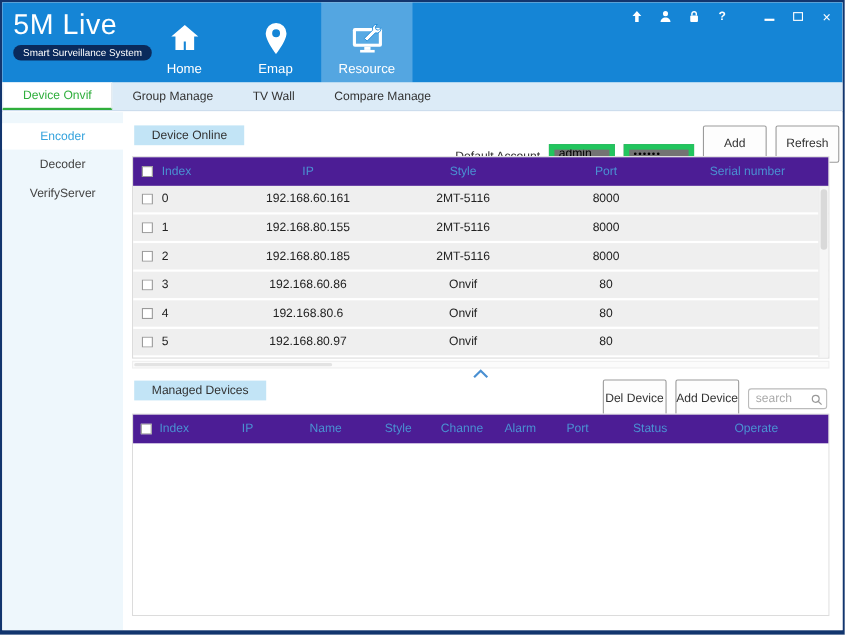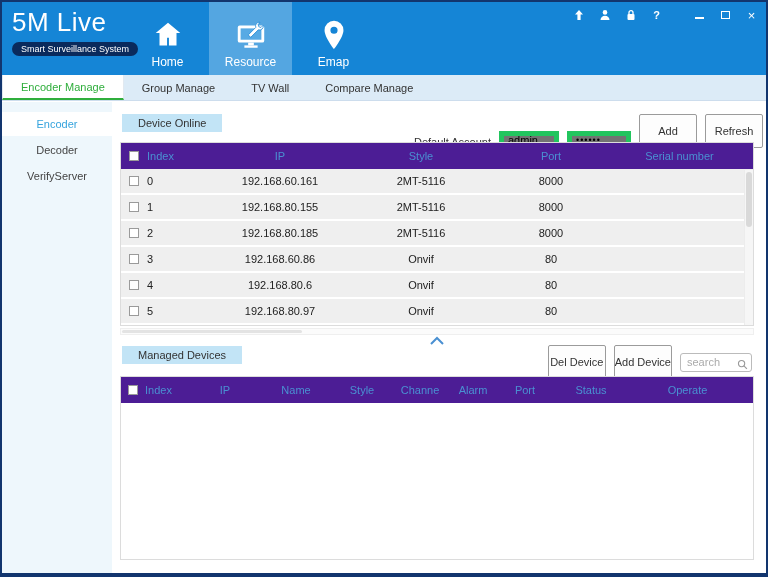--- a/index.html
+++ b/index.html
@@ -76,40 +76,40 @@
 
     <div class="nav">
       <div class="nav-item">
         <span class="nav-icon">
           <svg viewBox="0 0 36 36" width="34" height="34">
               <path d="M18 5 5 16h4v13h8v-8h2v8h8V16h4z" fill="#fff"></path>
             </svg>
         </span>
         <span>Home</span>
       </div>
+      <div class="nav-item">
+        <span class="nav-icon">
+          <svg viewBox="0 0 36 36" width="34" height="34">
+              <path d="M18 3a10 10 0 0 0-10 10c0 7.5 10 20 10 20s10-12.5 10-20A10 10 0 0 0 18 3zm0 13.8a3.8 3.8 0 1 1 0-7.6 3.8 3.8 0 0 1 0 7.6z" fill="#fff"></path>
+            </svg>
+        </span>
+        <span>Emap</span>
+      </div>
       <div class="nav-item active">
         <span class="nav-icon">
           <svg viewBox="0 0 36 36" width="34" height="34">
             <rect x="4" y="8" width="28" height="18" rx="2" fill="#fff"></rect>
             <rect x="7" y="11" width="22" height="12" fill="#57aae4"></rect>
             <rect x="15" y="26" width="6" height="3" fill="#fff"></rect>
             <rect x="11" y="29" width="14" height="2.5" fill="#fff"></rect>
             <path d="M27.5 4.5a4 4 0 0 0-4.4 5.4l-8 8 2.6 2.6 8-8a4 4 0 0 0 5.2-4.8l-2.3 2.3-2.3-.7-.7-2.3z" fill="#fff" stroke="#1585d6" stroke-width="0.8"></path>
           </svg>
         </span>
         <span>Resource</span>
       </div>
-      <div class="nav-item">
-        <span class="nav-icon">
-          <svg viewBox="0 0 36 36" width="34" height="34">
-              <path d="M18 3a10 10 0 0 0-10 10c0 7.5 10 20 10 20s10-12.5 10-20A10 10 0 0 0 18 3zm0 13.8a3.8 3.8 0 1 1 0-7.6 3.8 3.8 0 0 1 0 7.6z" fill="#fff"></path>
-            </svg>
-        </span>
-        <span>Emap</span>
-      </div>
     </div>
 
     <div class="titlebar">
       <span class="tb-icon">
         <svg viewBox="0 0 12 12" width="12" height="12">
             <path d="M6 1 10 5.6H7.6V11H4.4V5.6H2z" fill="#fff"></path>
           </svg>
       </span>
       <span class="tb-icon">
         <svg viewBox="0 0 12 12" width="12" height="12">
@@ -129,21 +129,21 @@
           <span class="min-glyph"></span>
         </span>
       <span class="tb-icon">
           <span class="max-glyph"></span>
         </span>
       <span class="tb-icon close-glyph">×</span>
     </div>
   </div>
 
   <div class="tabbar">
-    <div class="tab active">Encoder Manage</div>
+    <div class="tab active">Device Onvif</div>
     <div class="tab">Group Manage</div>
     <div class="tab">TV Wall</div>
     <div class="tab">Compare Manage</div>
   </div>
 
   <div class="sidebar">
     <div class="side-item active">Encoder</div>
     <div class="side-item">Decoder</div>
     <div class="side-item">VerifyServer</div>
   </div>

